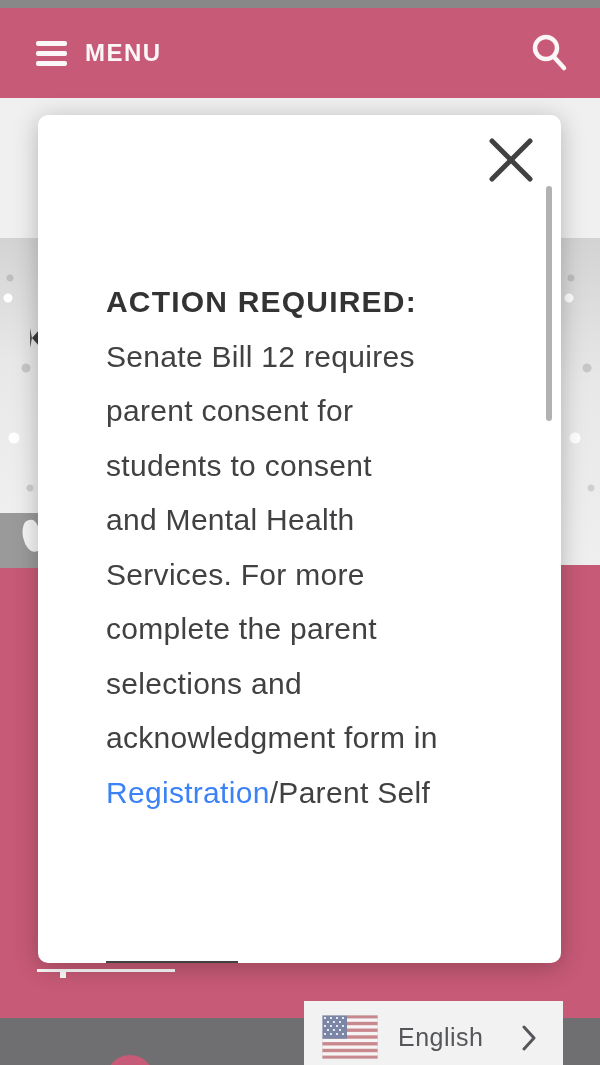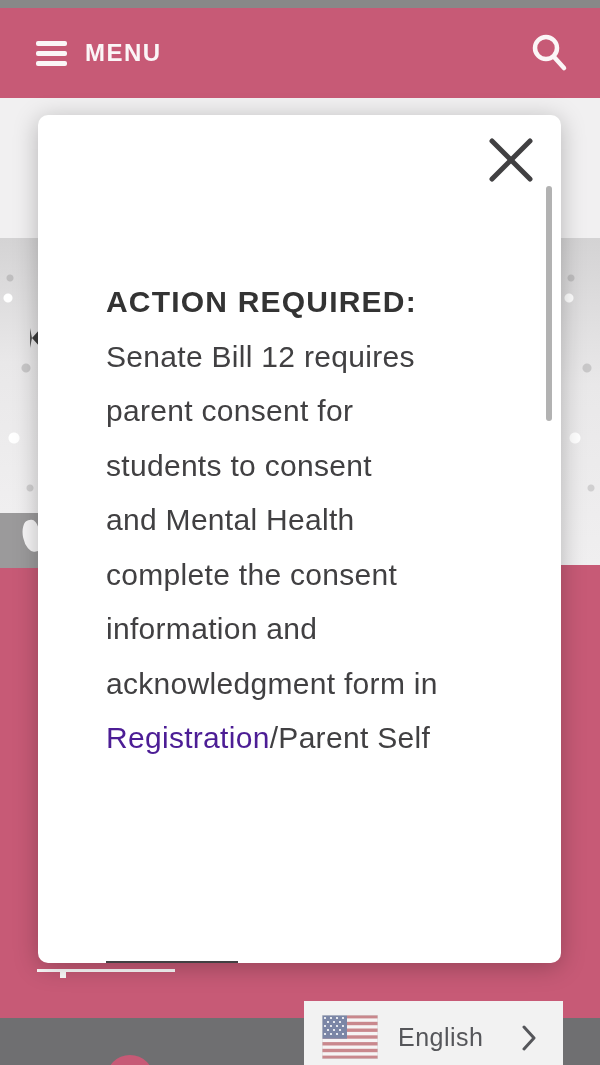--- a/index.html
+++ b/index.html
@@ -118,21 +118,21 @@
   }
   .modal-scrollbar {
     position: absolute; left: 508px; top: 71px; width: 6px; height: 235px;
     background: #b2b2b2; border-radius: 3px; cursor: grab;
   }
   .modal-body {
     position: absolute; left: 68px; top: 160px; width: 430px;
     font-size: 30px; line-height: 54.5px; color: #414042; letter-spacing: 0.3px;
   }
   .modal-heading { font-weight: bold; color: #333333; letter-spacing: 1.2px; }
-  .reg-link { color: #4c1d95; text-decoration: none; cursor: pointer; }
+  .reg-link { color: #3b82f6; text-decoration: none; cursor: pointer; }
   .reg-underline {
     position: absolute; left: 68px; top: 846px; width: 132px; height: 2.5px;
     background: #414042;
   }
 </style>
 </head>
 <body>
 
 <div class="viewport">
 
@@ -215,22 +215,23 @@
       </svg>
     </button>
     <div class="modal-scrollbar"></div>
 
     <div class="modal-body">
       <div class="modal-heading">ACTION REQUIRED:</div>
       <div>Senate Bill 12 requires</div>
       <div>parent consent for</div>
       <div>students to consent</div>
       <div>and Mental Health</div>
-      <div>complete the consent</div>
-      <div>information and</div>
+      <div>Services. For more</div>
+      <div>complete the parent</div>
+      <div>selections and</div>
       <div>acknowledgment form in</div>
       <div>
         <a class="reg-link">Registration</a><span>/Parent Self</span>
       </div>
     </div>
     <div class="reg-underline"></div>
   </div>
 
 </div>
 

